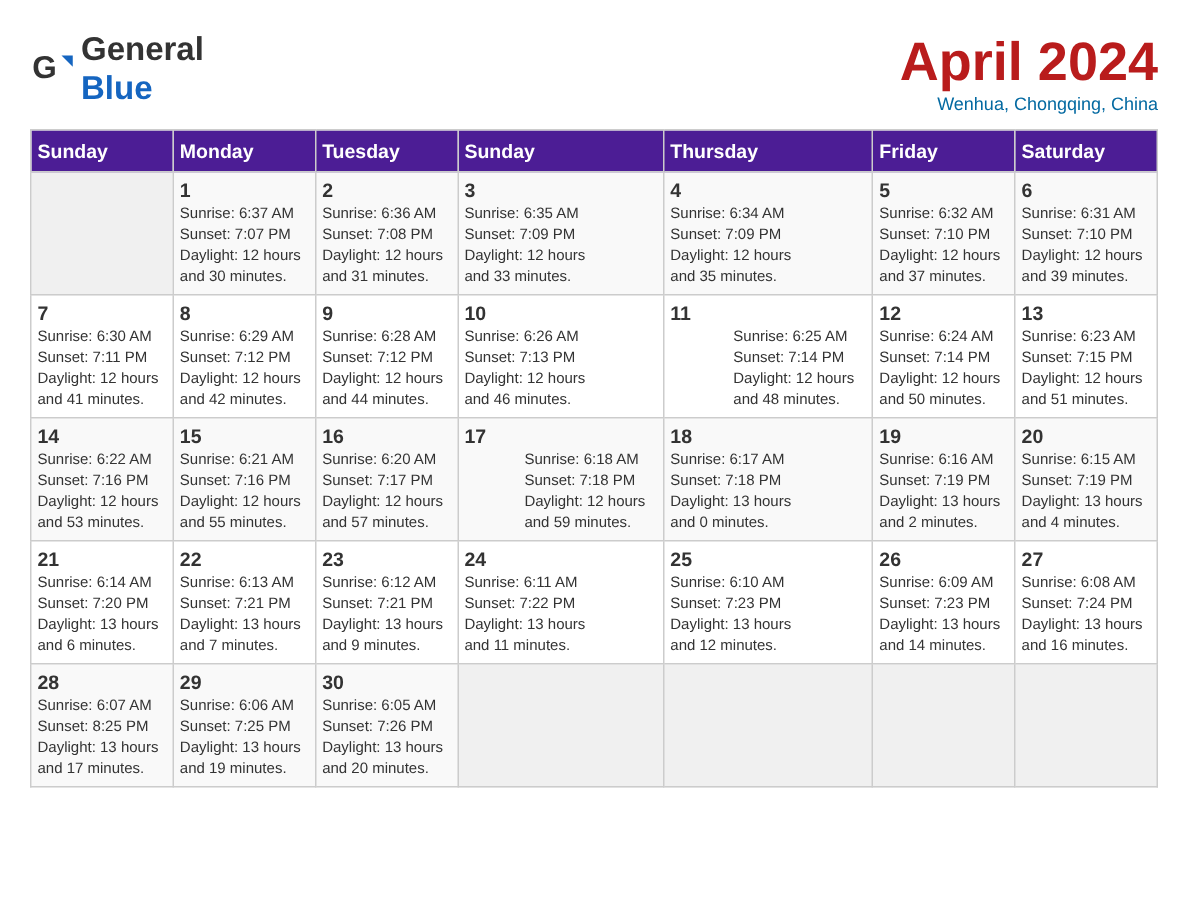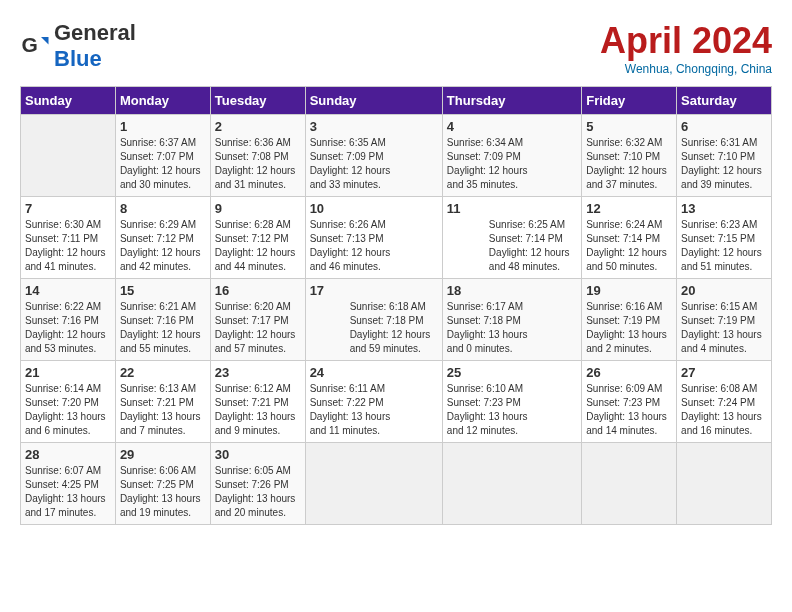--- a/index.html
+++ b/index.html
@@ -312,21 +312,21 @@
           <div class="day-info" style="white-space: pre-line;">Sunrise: 6:08 AM
 Sunset: 7:24 PM
 Daylight: 13 hours
 and 16 minutes.</div>
         </td>
       </tr>
       <tr>
         <td>
           <span class="day-num">28</span>
           <div class="day-info" style="white-space: pre-line;">Sunrise: 6:07 AM
-Sunset: 4:25 PM
+Sunset: 8:25 PM
 Daylight: 13 hours
 and 17 minutes.</div>
         </td>
         <td>
           <span class="day-num">29</span>
           <div class="day-info" style="white-space: pre-line;">Sunrise: 6:06 AM
 Sunset: 7:25 PM
 Daylight: 13 hours
 and 19 minutes.</div>
         </td>

